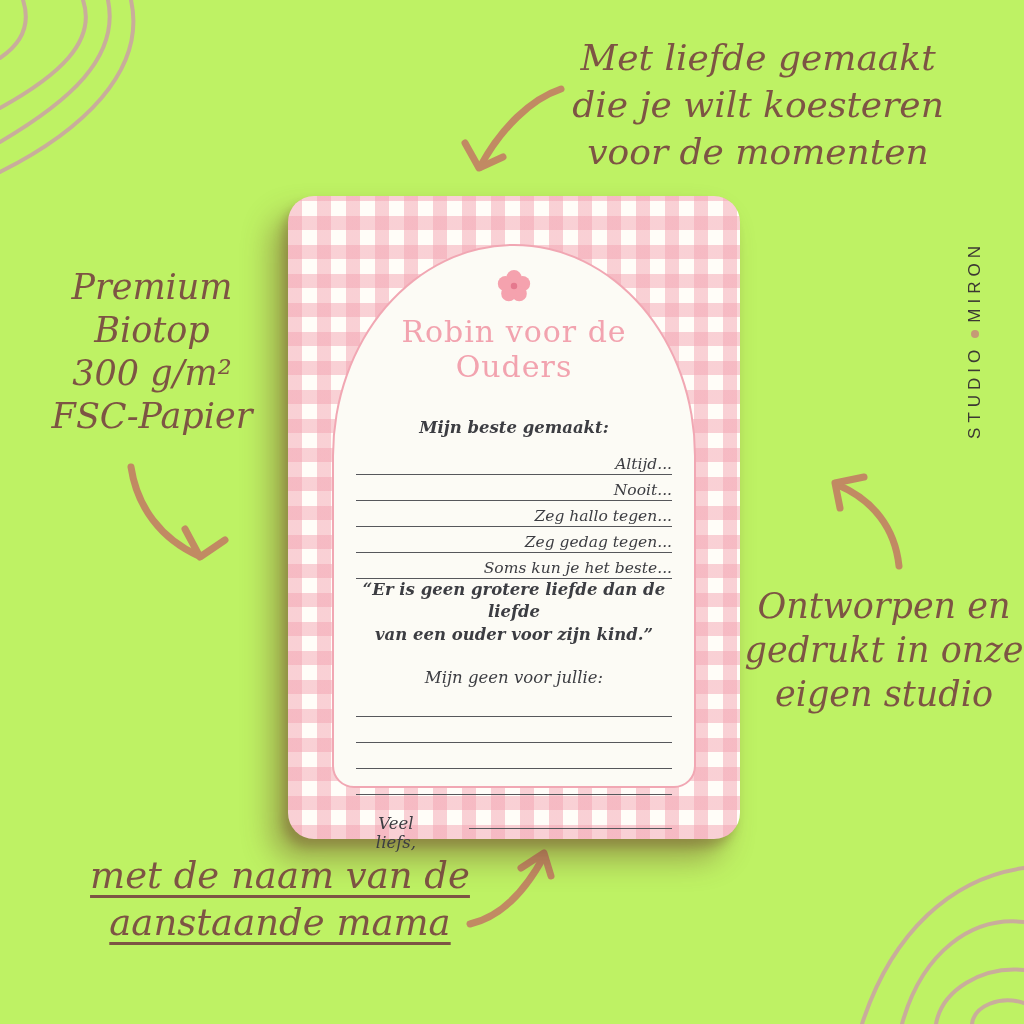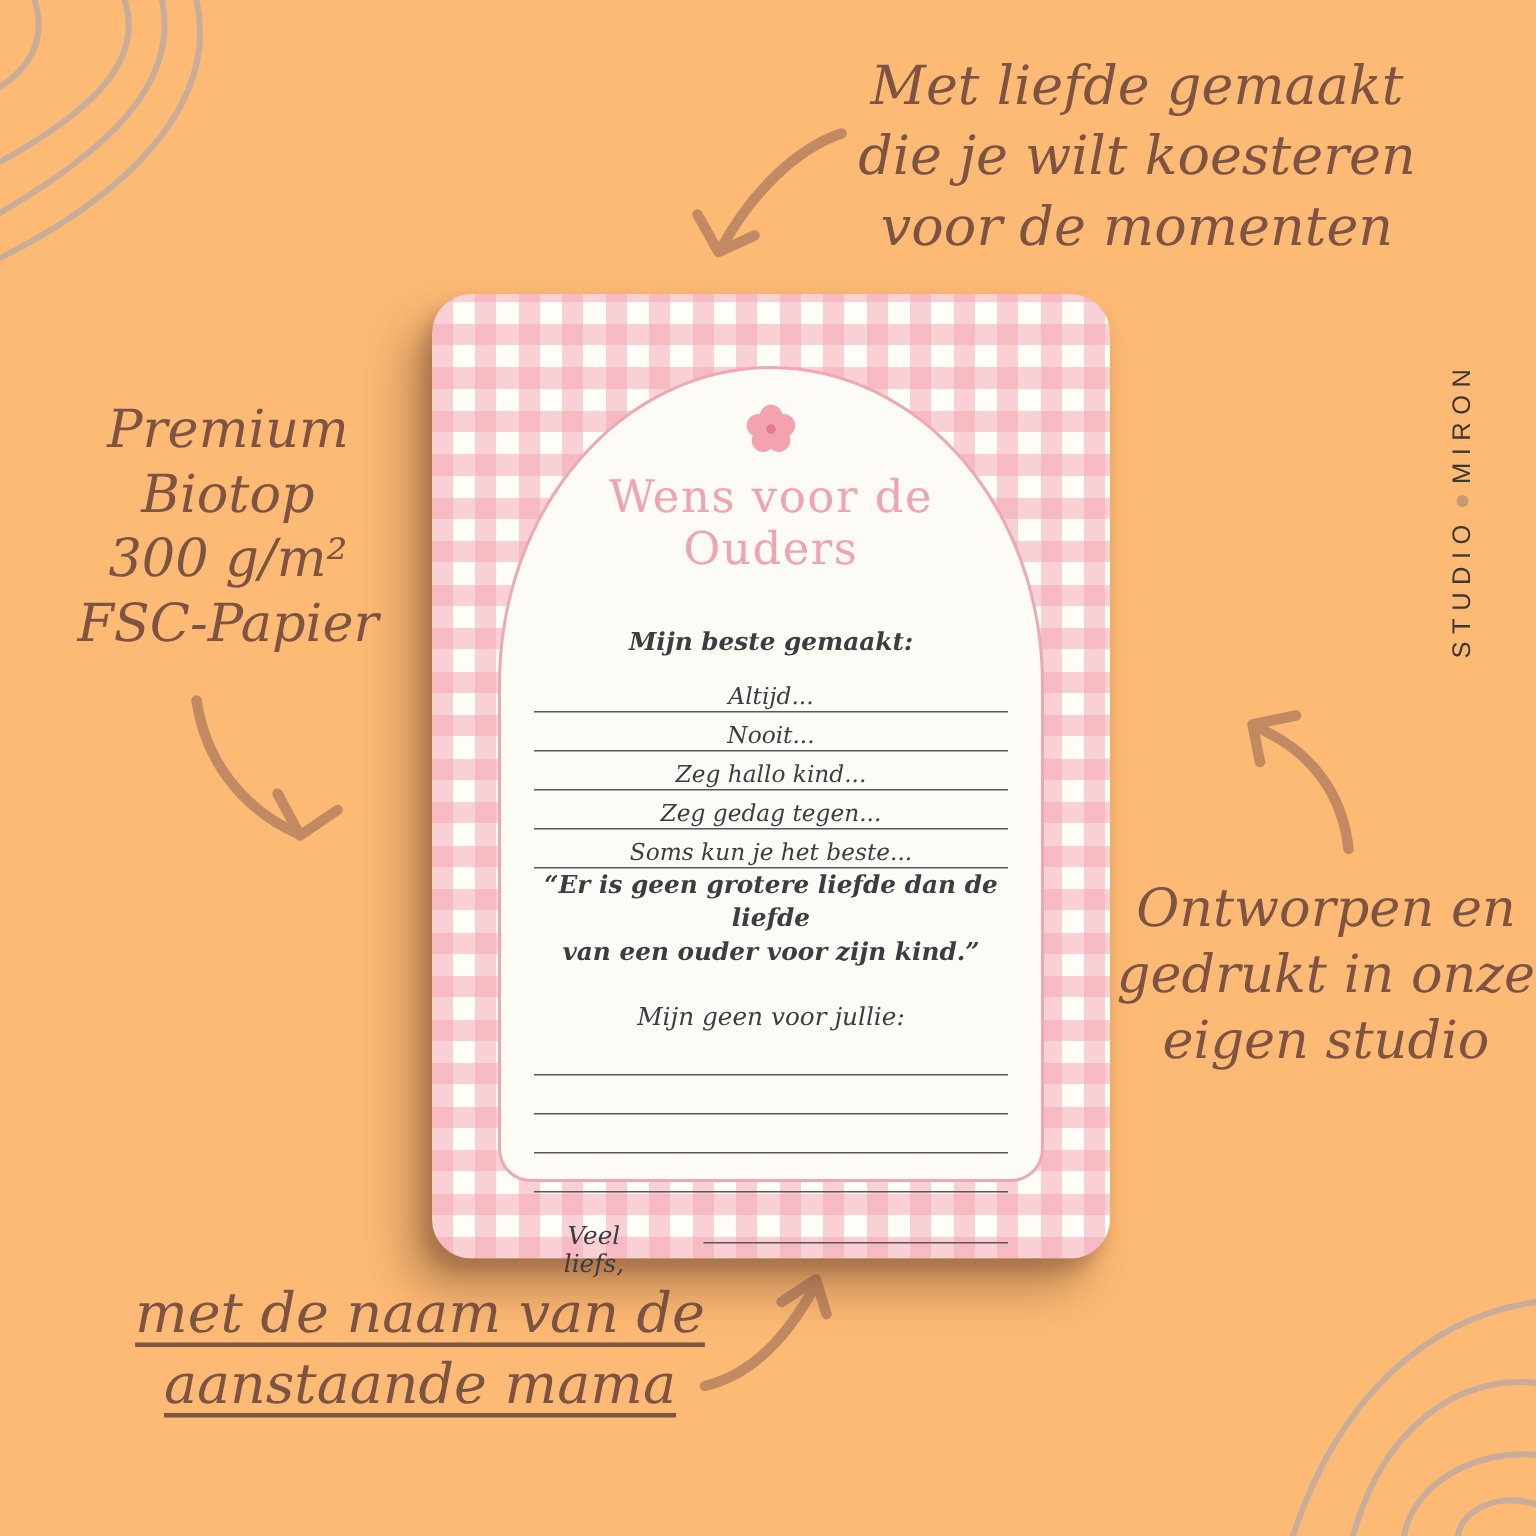--- a/index.html
+++ b/index.html
@@ -1,19 +1,19 @@
 <!DOCTYPE html>
 <html><head>
 <meta charset="utf-8">
 <style>
   html,body{margin:0;padding:0;}
   .stage{
     position:relative;
     width:1024px;height:1024px;
-    background:#fdba74;
+    background:#bef264;
     overflow:hidden;
     font-family:"DejaVu Serif", serif;
   }
   
   .contour{position:absolute;pointer-events:none;}
   .contour path{fill:none;stroke:#c9ad9b;stroke-width:4;stroke-linecap:round;}
   .contour-tl{left:0;top:0;}
   .contour-br{right:0;bottom:0;}
   
   .note{
@@ -76,21 +76,21 @@
     font-size:30px;
     color:#f2a3af;
     letter-spacing:1px;
   }
   .section-label{
     margin-top:34px;
     font-size:16.5px;
     font-style:italic;
     font-weight:600;
   }
-  .prompt-area{margin-top:12px;text-align:center;}
+  .prompt-area{margin-top:12px;text-align:right;}
   .prompt-row{
     height:25px;
     border-bottom:1.5px solid #56575b;
     font-size:15.5px;
     font-style:italic;
     line-height:30px;
     white-space:nowrap;
   }
   .quote{
     font-size:16.5px;
@@ -202,28 +202,28 @@
             <circle cx="20" cy="10" r="8"></circle>
             <circle cx="29" cy="16.5" r="8"></circle>
             <circle cx="25.5" cy="27" r="8"></circle>
             <circle cx="14.5" cy="27" r="8"></circle>
             <circle cx="11" cy="16.5" r="8"></circle>
           </g>
           <circle cx="20" cy="19" r="3.4" fill="#e5798e"></circle>
         </svg>
       </div>
 
-      <div class="card-title">Wens voor de Ouders</div>
+      <div class="card-title">Robin voor de Ouders</div>
 
       <div class="section-label">Mijn beste gemaakt:</div>
 
       <div class="prompt-area">
         <div class="prompt-row"><span>Altijd...</span></div>
         <div class="prompt-row"><span>Nooit...</span></div>
-        <div class="prompt-row"><span>Zeg hallo kind...</span></div>
+        <div class="prompt-row"><span>Zeg hallo tegen...</span></div>
         <div class="prompt-row"><span>Zeg gedag tegen...</span></div>
         <div class="prompt-row"><span>Soms kun je het beste...</span></div>
       </div>
 
       <div class="quote">
         <div>“Er is geen grotere liefde dan de liefde</div>
         <div>van een ouder voor zijn kind.”</div>
       </div>
 
       <div class="wish-label">Mijn geen voor jullie:</div>

